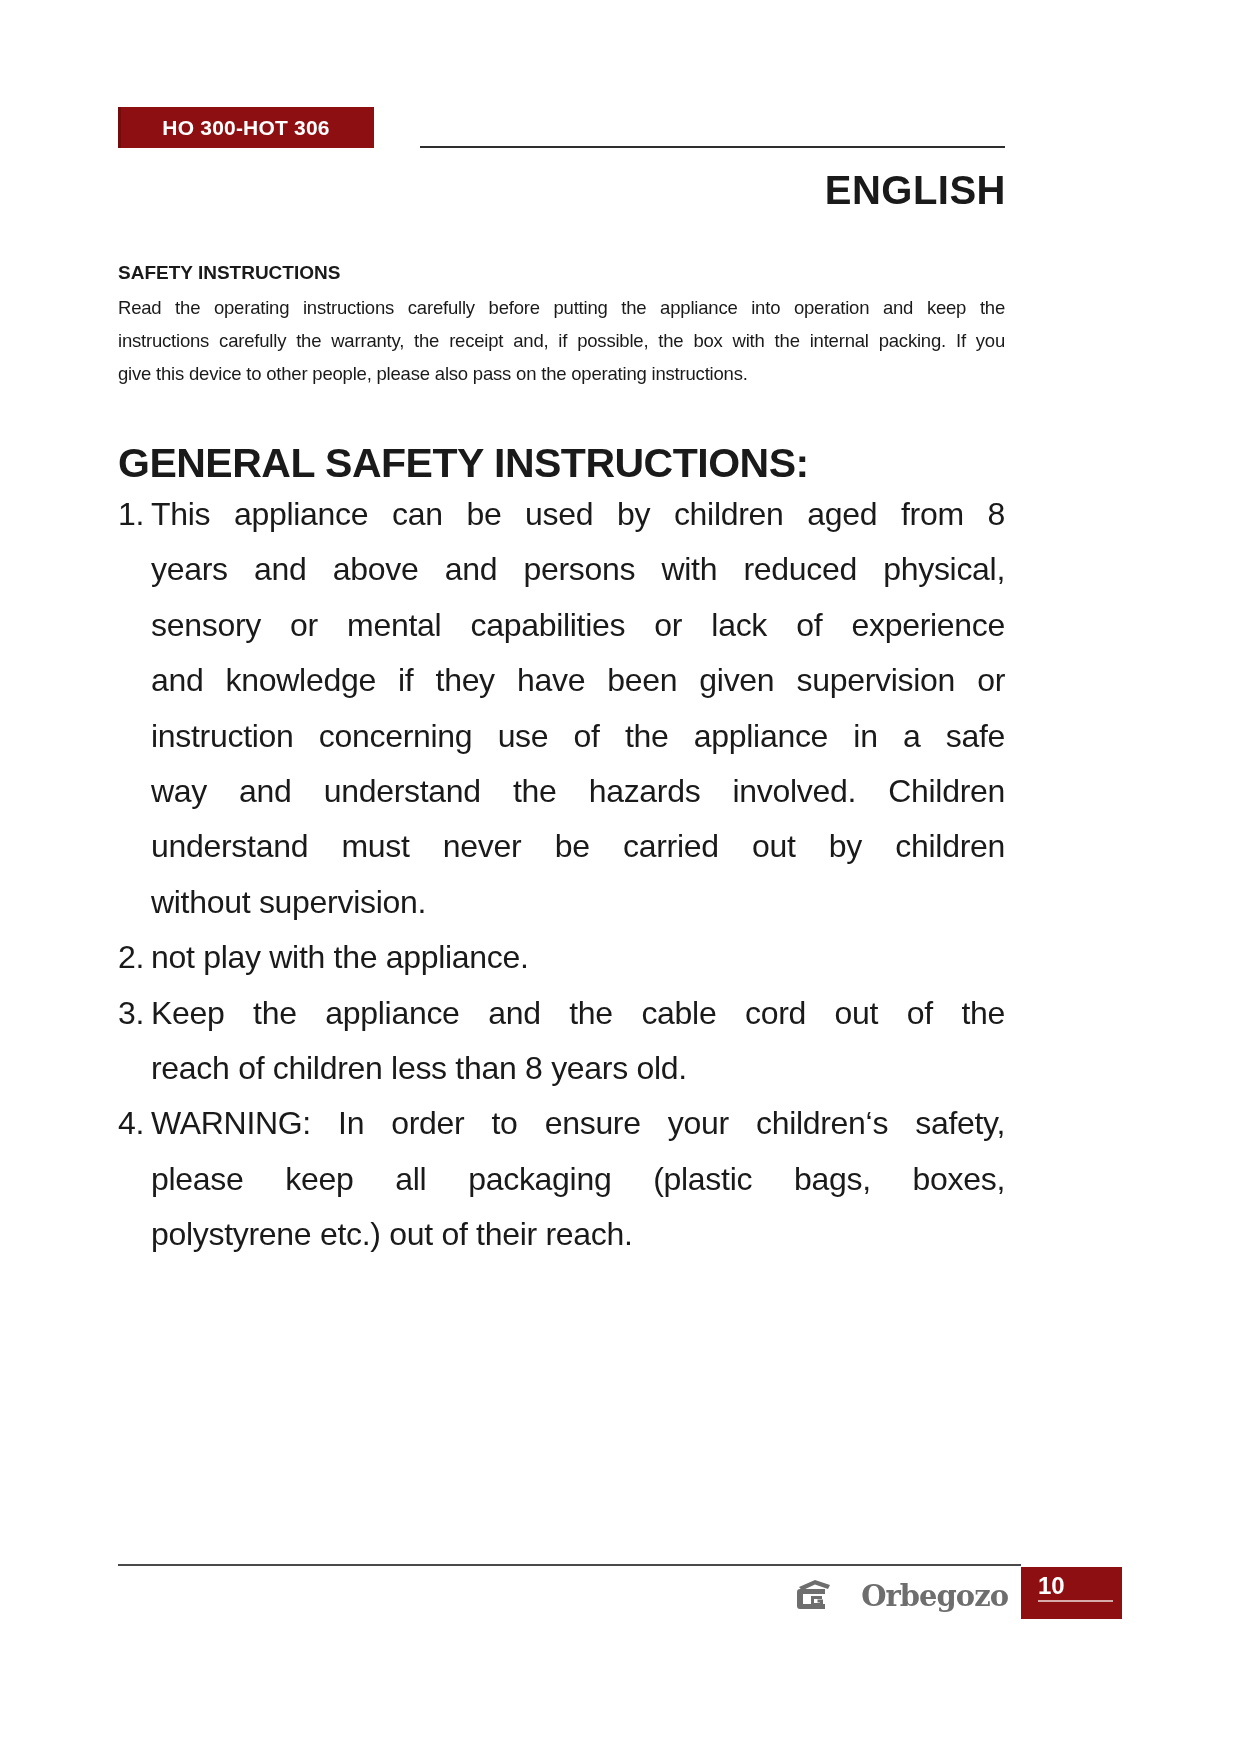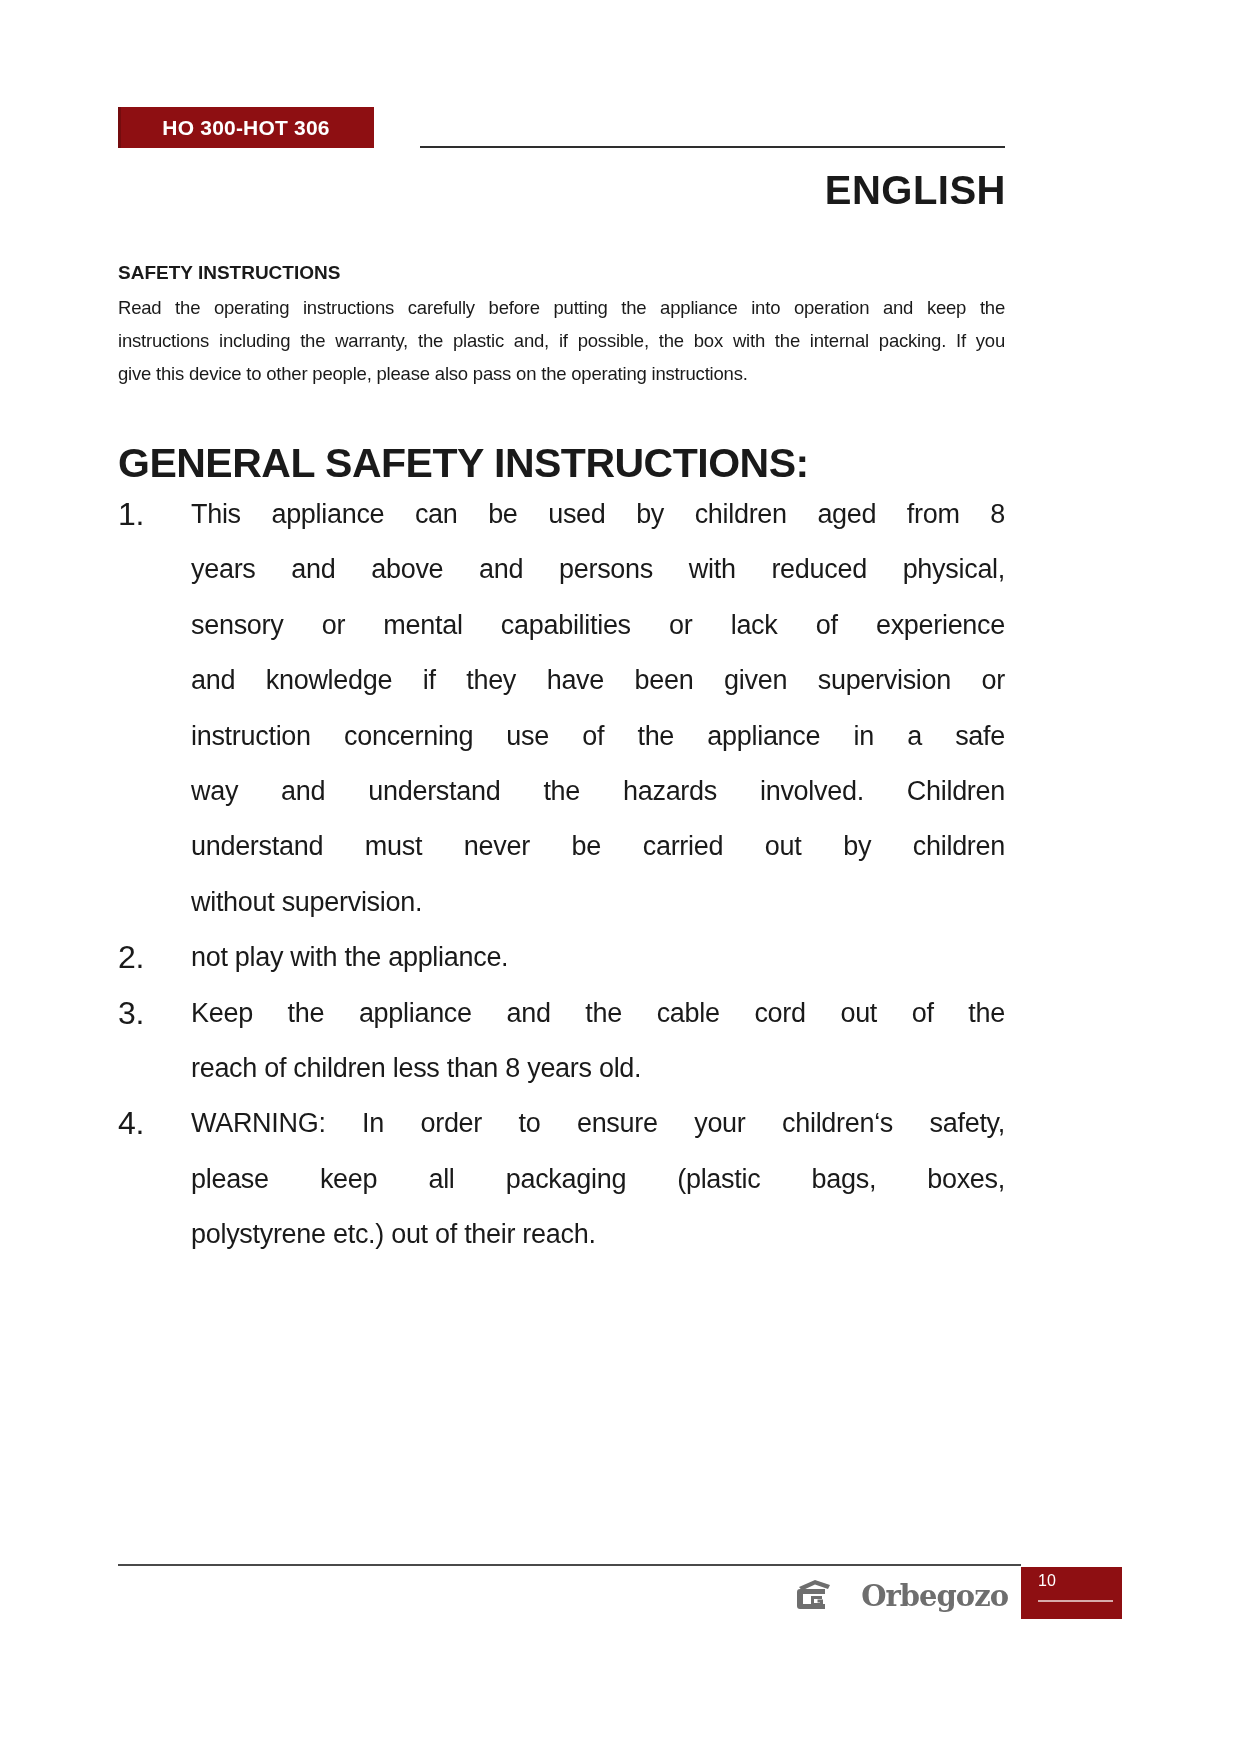--- a/index.html
+++ b/index.html
@@ -27,56 +27,56 @@
   .intro .tl{font-size:18.5px;line-height:33px;letter-spacing:-.2px;}
   
   .gen-h{
     position:absolute;left:118px;top:440px;width:887px;
     font-size:41px;font-weight:bold;letter-spacing:-.5px;
   }
   
   .list{position:absolute;left:118px;top:487px;width:887px;}
   .item{display:grid;grid-template-columns:33px 1fr;}
   .num{font-size:32px;line-height:55.4px;letter-spacing:-.3px;}
-  .bl{font-size:27px;line-height:55.4px;letter-spacing:-.3px;margin-left:40px;}
+  .bl{font-size:32px;line-height:55.4px;letter-spacing:-.3px;}
   .jl{text-align:justify;text-align-last:justify;}
   .ll{text-align:left;}
   
   .f-rule{position:absolute;left:118px;top:1564px;width:903px;height:2px;background:#4a4a4a;}
   .f-logo{
     position:absolute;top:1576px;left:810px;width:198px;height:38px;
     display:flex;align-items:center;justify-content:flex-end;gap:26px;
   }
   .logo-text{
     font-family:"DejaVu Serif", serif;font-weight:bold;font-size:29px;color:#6e6e6e;
     letter-spacing:-1px;transform:scaleY(1.05);
   }
   .pagebox{
     position:absolute;left:1021px;top:1567px;width:101px;height:52px;background:#8e0f12;
   }
   .pagenum{
-    position:absolute;left:17px;top:5px;color:#ffffff;font-weight:normal;font-size:16px;
+    position:absolute;left:17px;top:5px;color:#ffffff;font-weight:bold;font-size:24px;
   }
   .page-underline{
     position:absolute;left:17px;right:9px;top:33px;height:2px;background:#d8abab;
   }
 </style>
 </head>
 <body>
 
 <div class="hdr-box">
   <span>HO 300-HOT 306</span>
 </div>
 <div class="hdr-rule"></div>
 <div class="english">ENGLISH</div>
 
 <div class="intro">
   <div class="intro-h">SAFETY INSTRUCTIONS</div>
   <div class="tl jl">Read the operating instructions carefully before putting the appliance into operation and keep the</div>
-  <div class="tl jl">instructions including the warranty, the plastic and, if possible, the box with the internal packing. If you</div>
+  <div class="tl jl">instructions carefully the warranty, the receipt and, if possible, the box with the internal packing. If you</div>
   <div class="tl ll">give this device to other people, please also pass on the operating instructions.</div>
 </div>
 
 <div class="gen-h">GENERAL SAFETY INSTRUCTIONS:</div>
 
 <div class="list">
 
   <div class="item">
     <div class="num">1.</div>
     <div>

